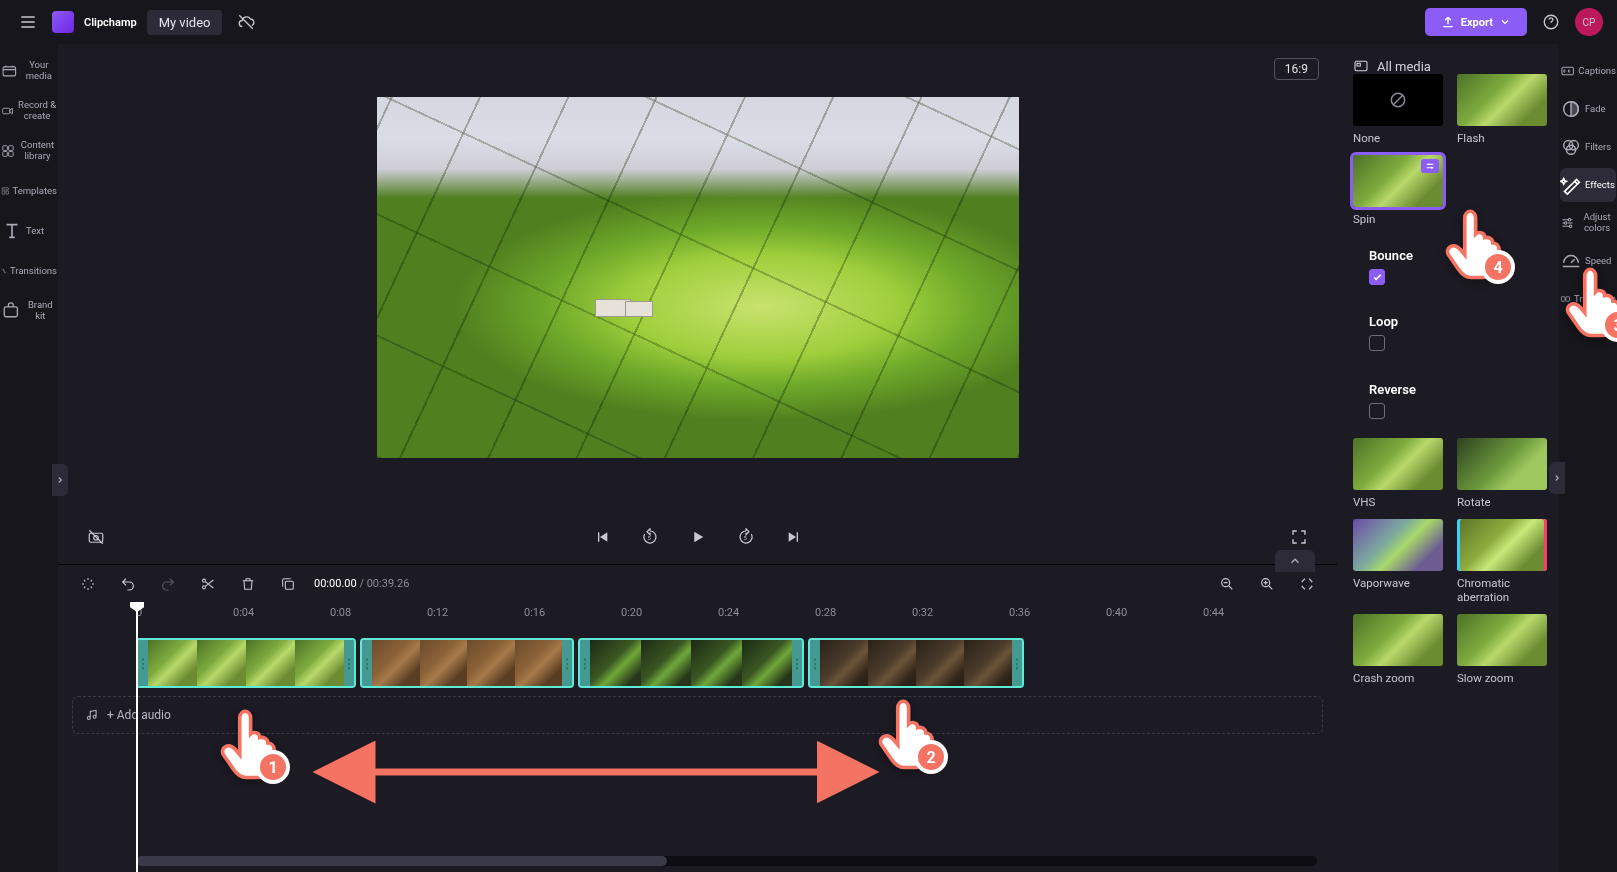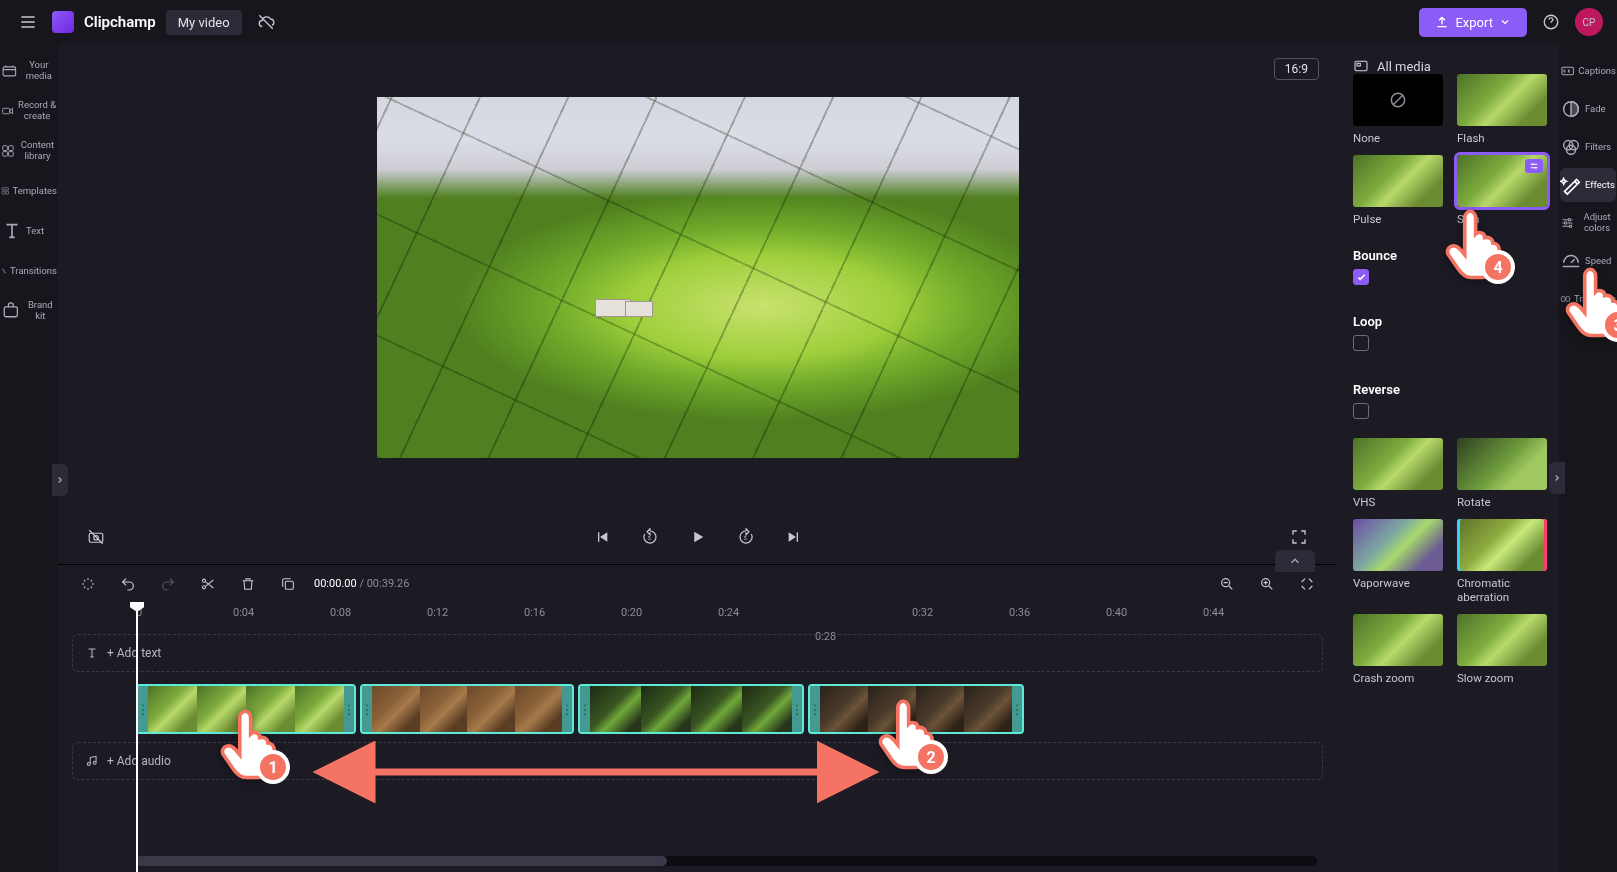--- a/index.html
+++ b/index.html
@@ -3,24 +3,24 @@
 <meta charset="utf-8">
 <style>
 *{box-sizing:border-box;margin:0;padding:0;user-select:none}
 html,body{width:1617px;height:872px;overflow:hidden;background:#17161c;color:#e8e8e8;font-family:-apple-system,BlinkMacSystemFont,"Segoe UI",Roboto,Arial,sans-serif;font-size:13px}
 .app{display:flex;flex-direction:column;height:100%}
 
 
 .hdr{height:44px;display:flex;align-items:center;padding:0 14px;gap:10px;background:#17161c}
 .icnbtn{width:28px;height:28px;display:flex;align-items:center;justify-content:center;color:#c7c7d1;border-radius:4px;cursor:pointer}
 .logo{width:22px;height:22px;border-radius:4px;background:linear-gradient(135deg,#8b5cf6 0%,#7c3aed 60%,#6d28d9 100%)}
-.brand{font-weight:600;font-size:15px;color:#fff}
+.brand{font-weight:600;font-size:11px;color:#fff}
 .projname{background:#2d2b38;padding:5px 12px;border-radius:4px;color:#e2e2e8;font-size:13px}
 .sp{flex:1}
-.export{background:#8B5CF6;color:#fff;display:flex;align-items:center;gap:6px;padding:7px 16px;border-radius:5px;font-weight:400;font-size:13px;cursor:pointer}
+.export{background:#8B5CF6;color:#fff;display:flex;align-items:center;gap:6px;padding:7px 16px;border-radius:5px;font-weight:700;font-size:11px;cursor:pointer}
 .avatar{width:28px;height:28px;border-radius:50%;background:#be185d;display:flex;align-items:center;justify-content:center;font-size:10px;color:#c7c7d1}
 
 
 .body{flex:1;display:flex;min-height:0}
 .leftrail{width:58px;background:#17161c;display:flex;flex-direction:column;align-items:center;padding-top:10px;gap:6px;position:relative}
 .rtab{width:56px;display:flex;flex-direction:row;align-items:center;gap:3px;padding:6px 0;color:#a9a9b8;cursor:pointer;border-radius:6px;text-align:center}
 .rtab.active{color:#fff}
 .rtab .lbl{font-size:9.5px;line-height:1.15}
 .rtab svg{width:22px;height:22px}
 .railcollapse{position:absolute;right:-10px;top:420px;width:16px;height:32px;background:#2d2b38;border-radius:0 6px 6px 0;display:flex;align-items:center;justify-content:center;color:#a9a9b8;cursor:pointer}
@@ -86,21 +86,21 @@
 .fx .sw{height:52px;border-radius:3px;background:#000;position:relative;overflow:hidden}
 .fx .sw.img{background:linear-gradient(135deg,#4c7227,#7eab3e 40%,#b8d96a 55%,#6c8c32 80%)}
 .fx .sw.vap{background:linear-gradient(135deg,#6a4ca7,#7eab9e 40%,#a8d96a 55%,#6c5c92 80%)}
 .fx .sw.rot{background:linear-gradient(135deg,#2e4020,#6c9a3c 50%,#a0c860 70%);transform-origin:center}
 .fx .sw.chr{background:linear-gradient(135deg,#5c7227,#8eab3e 40%,#c8e97a 55%,#6c8c32 80%);box-shadow:inset -3px 0 0 #ff3b6b,inset 3px 0 0 #3bd1ff}
 .fx .sw.none{display:flex;align-items:center;justify-content:center;color:#8d8c99}
 .fx.sel .sw{outline:3px solid #8B5CF6;outline-offset:0}
 .fx .nm{font-size:11.5px;color:#c7c7d1}
 .fx .slider-ic{position:absolute;top:4px;right:4px;width:18px;height:14px;background:#8B5CF6;border-radius:3px;display:flex;align-items:center;justify-content:center}
 .fx .slider-ic svg{width:12px;height:10px;color:#fff}
-.optblk{margin:12px 0 6px}
+.optblk{margin:12px 16px 6px}
 .optlbl{font-size:13px;font-weight:600;color:#fff;margin-bottom:6px}
 .chk{width:16px;height:16px;border:1px solid #6d6c7a;border-radius:3px;display:inline-flex;align-items:center;justify-content:center;cursor:pointer}
 .chk.on{background:#8B5CF6;border-color:#8B5CF6;color:#fff}
 
 .panel::-webkit-scrollbar{width:10px}
 .panel::-webkit-scrollbar-thumb{background:#3a3947;border-radius:6px}
 
 
 .ptr{position:absolute;z-index:50;pointer-events:none}
 .hand{width:58px;height:74px;position:relative}
@@ -333,34 +333,28 @@
 
       <div class="tl">
         <div class="ruler" id="ruler">
             <span class="tick" style="left: 78px;">0</span>
             <span class="tick" style="left: 175px;">0:04</span>
             <span class="tick" style="left: 272px;">0:08</span>
             <span class="tick" style="left: 369px;">0:12</span>
             <span class="tick" style="left: 466px;">0:16</span>
             <span class="tick" style="left: 563px;">0:20</span>
             <span class="tick" style="left: 660px;">0:24</span>
-            <span class="tick" style="left: 757px; margin-top: 24px;">0:28</span>
+            <span class="tick" style="left: 757px;">0:28</span>
             <span class="tick" style="left: 854px;">0:32</span>
             <span class="tick" style="left: 951px;">0:36</span>
             <span class="tick" style="left: 1048px;">0:40</span>
             <span class="tick" style="left: 1145px;">0:44</span>
           </div>
         <div class="playhead"></div>
 
-        <div class="track tracktext">
-          <svg viewBox="0 0 24 24" width="14" height="14" stroke="currentColor" stroke-width="1.8" fill="none">
-              <path d="M6 5h12M12 5v14M9 19h6"></path>
-            </svg>
-          <span>+ Add text</span>
-        </div>
 
         <div class="track trackvideo">
           <div class="clip" style="left:64px;width:220px">
               <div class="grip">⋮</div>
               <div class="thumbs">
                 <div class="thumb"></div>
                 <div class="thumb"></div>
                 <div class="thumb"></div>
                 <div class="thumb"></div>
               </div>
@@ -453,24 +447,20 @@
                 <svg viewBox="0 0 24 24" width="20" height="20" stroke="currentColor" stroke-width="1.8" fill="none">
                   <circle cx="12" cy="12" r="8"></circle>
                   <path d="M6 18L18 6"></path>
                 </svg>
               </div>
               <div class="nm">None</div>
             </div>
             <div class="fx">
               <div class="sw img"></div>
               <div class="nm">Flash</div>
-            </div>
-            <div class="fx">
-              <div class="sw img"></div>
-              <div class="nm">Pulse</div>
             </div>
             <div class="fx sel">
               <div class="sw img">
                 <div class="slider-ic">
                   <svg viewBox="0 0 24 24">
                     <path stroke="currentColor" stroke-width="2.5" d="M4 8h16M4 16h16" fill="none"></path>
                     <circle cx="9" cy="8" r="2.2" fill="currentColor"></circle>
                     <circle cx="16" cy="16" r="2.2" fill="currentColor"></circle>
                   </svg>
                 </div>

